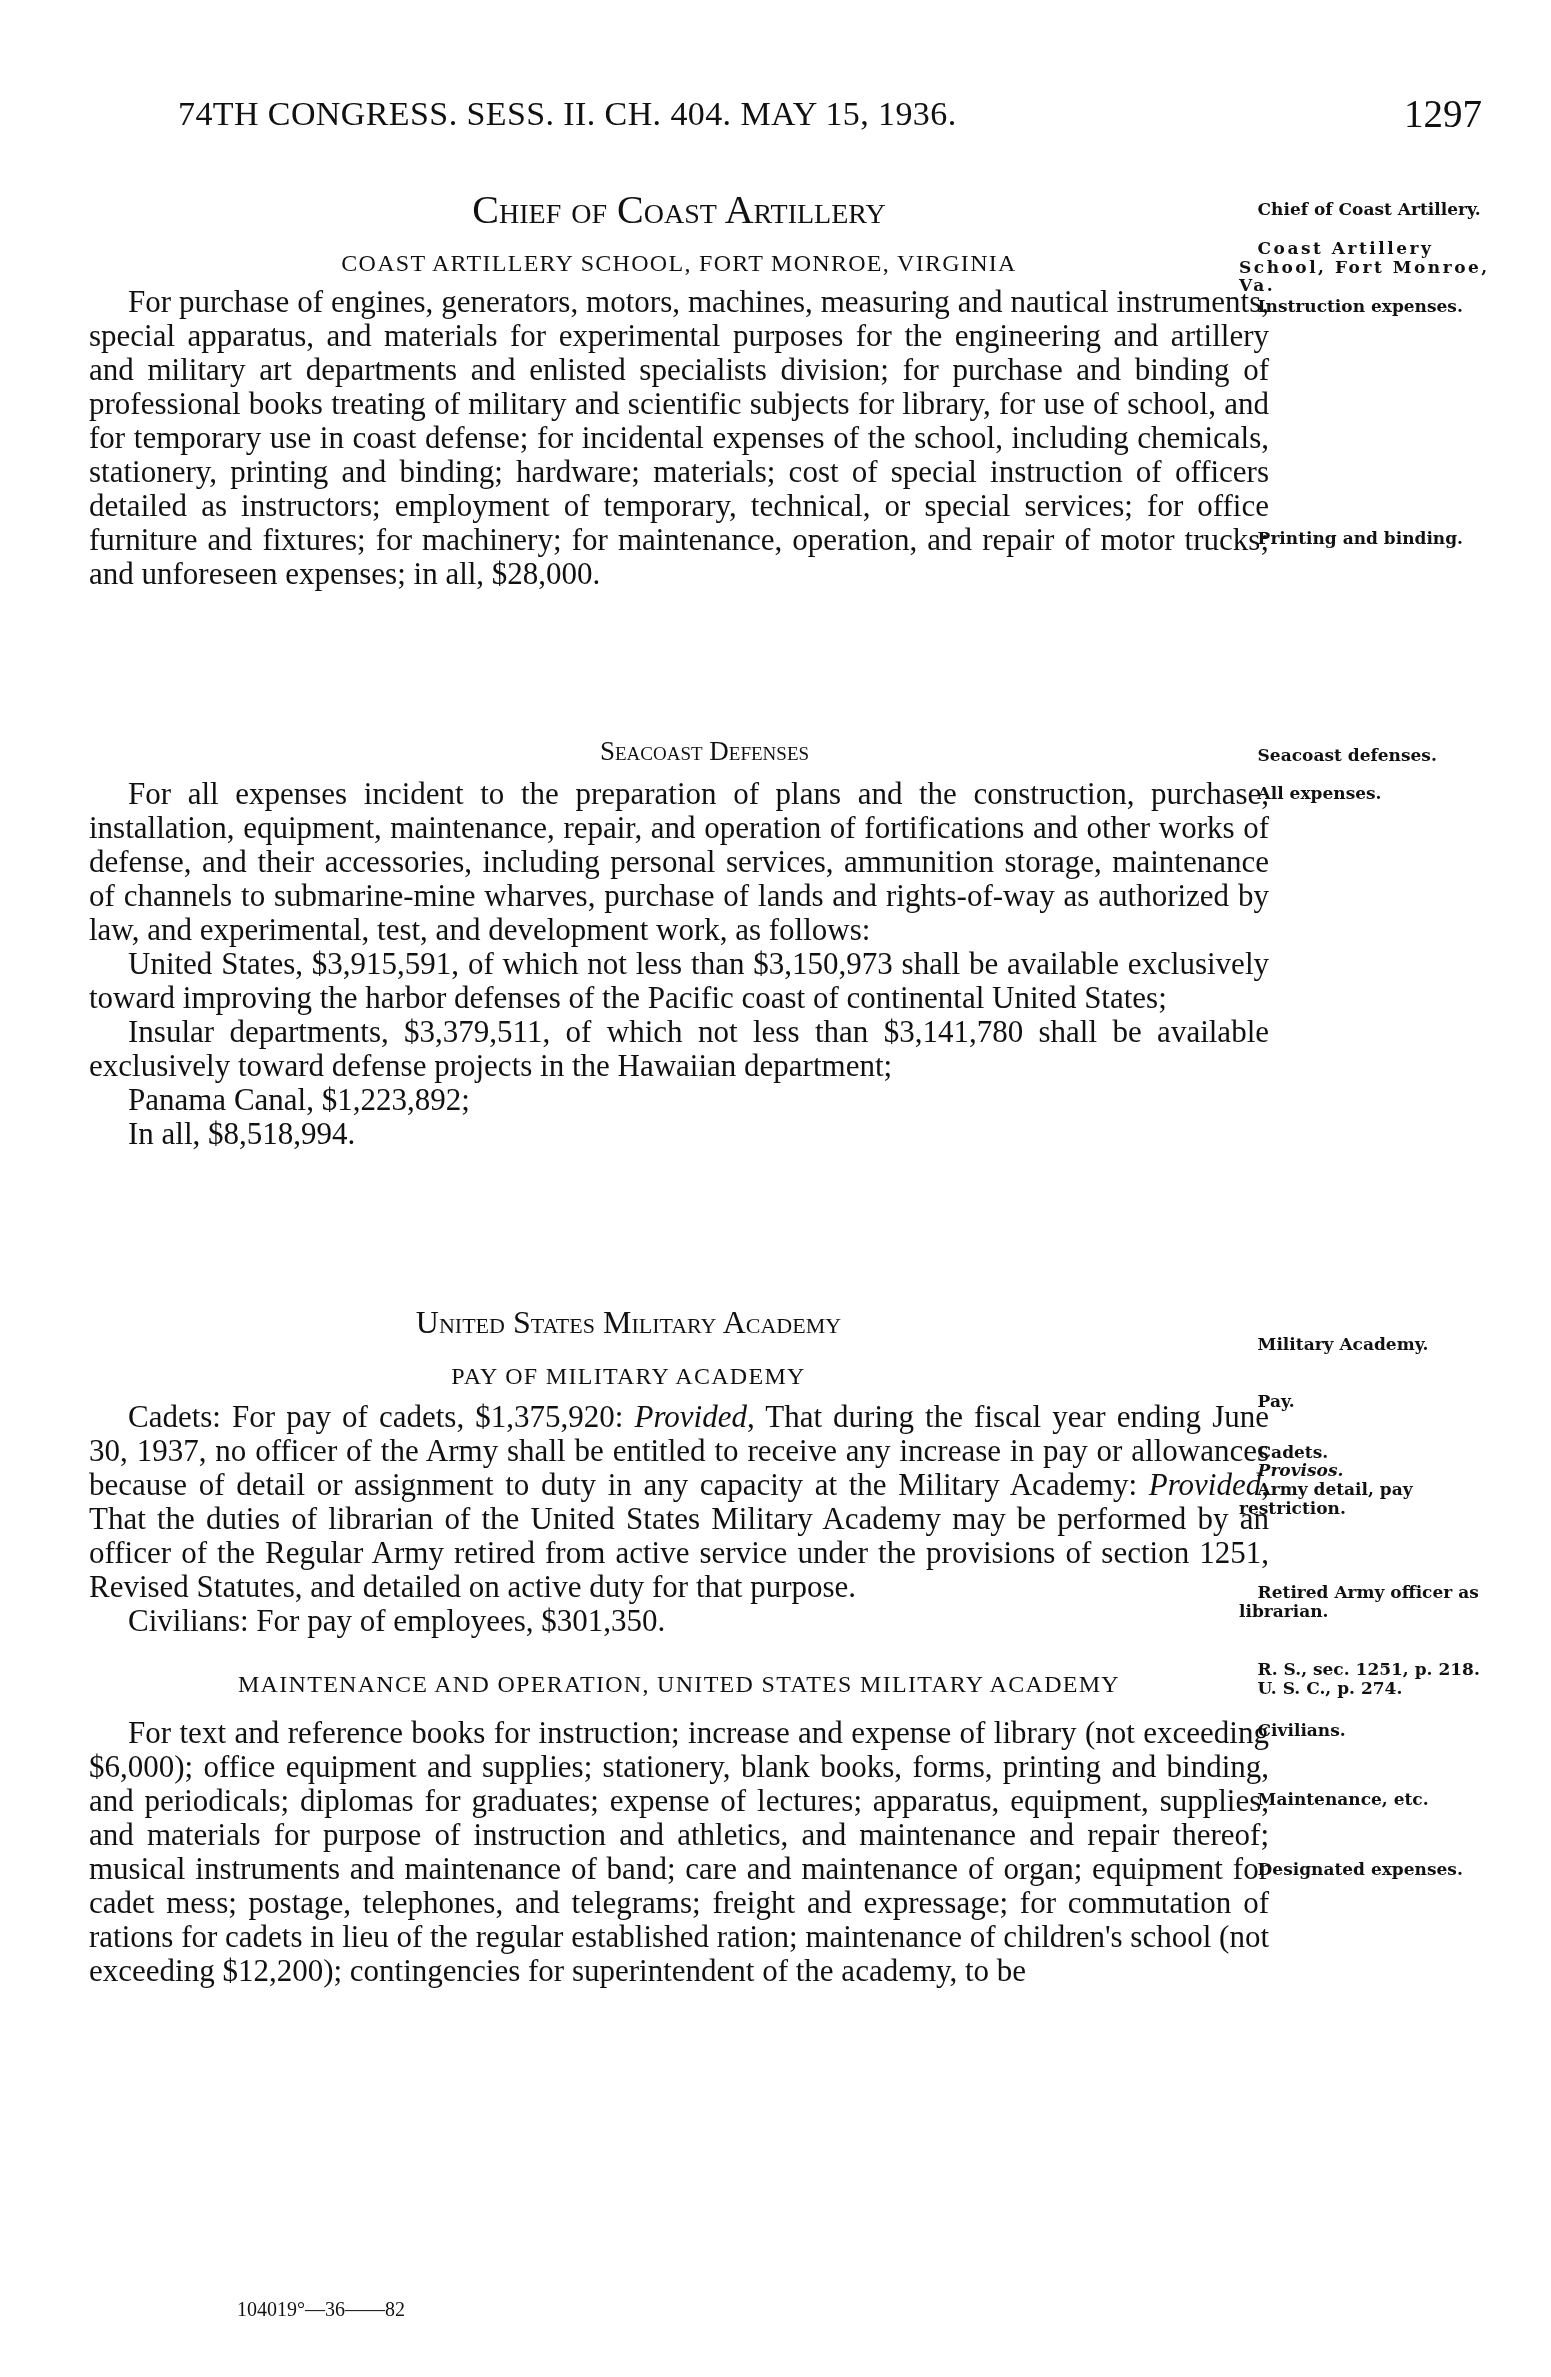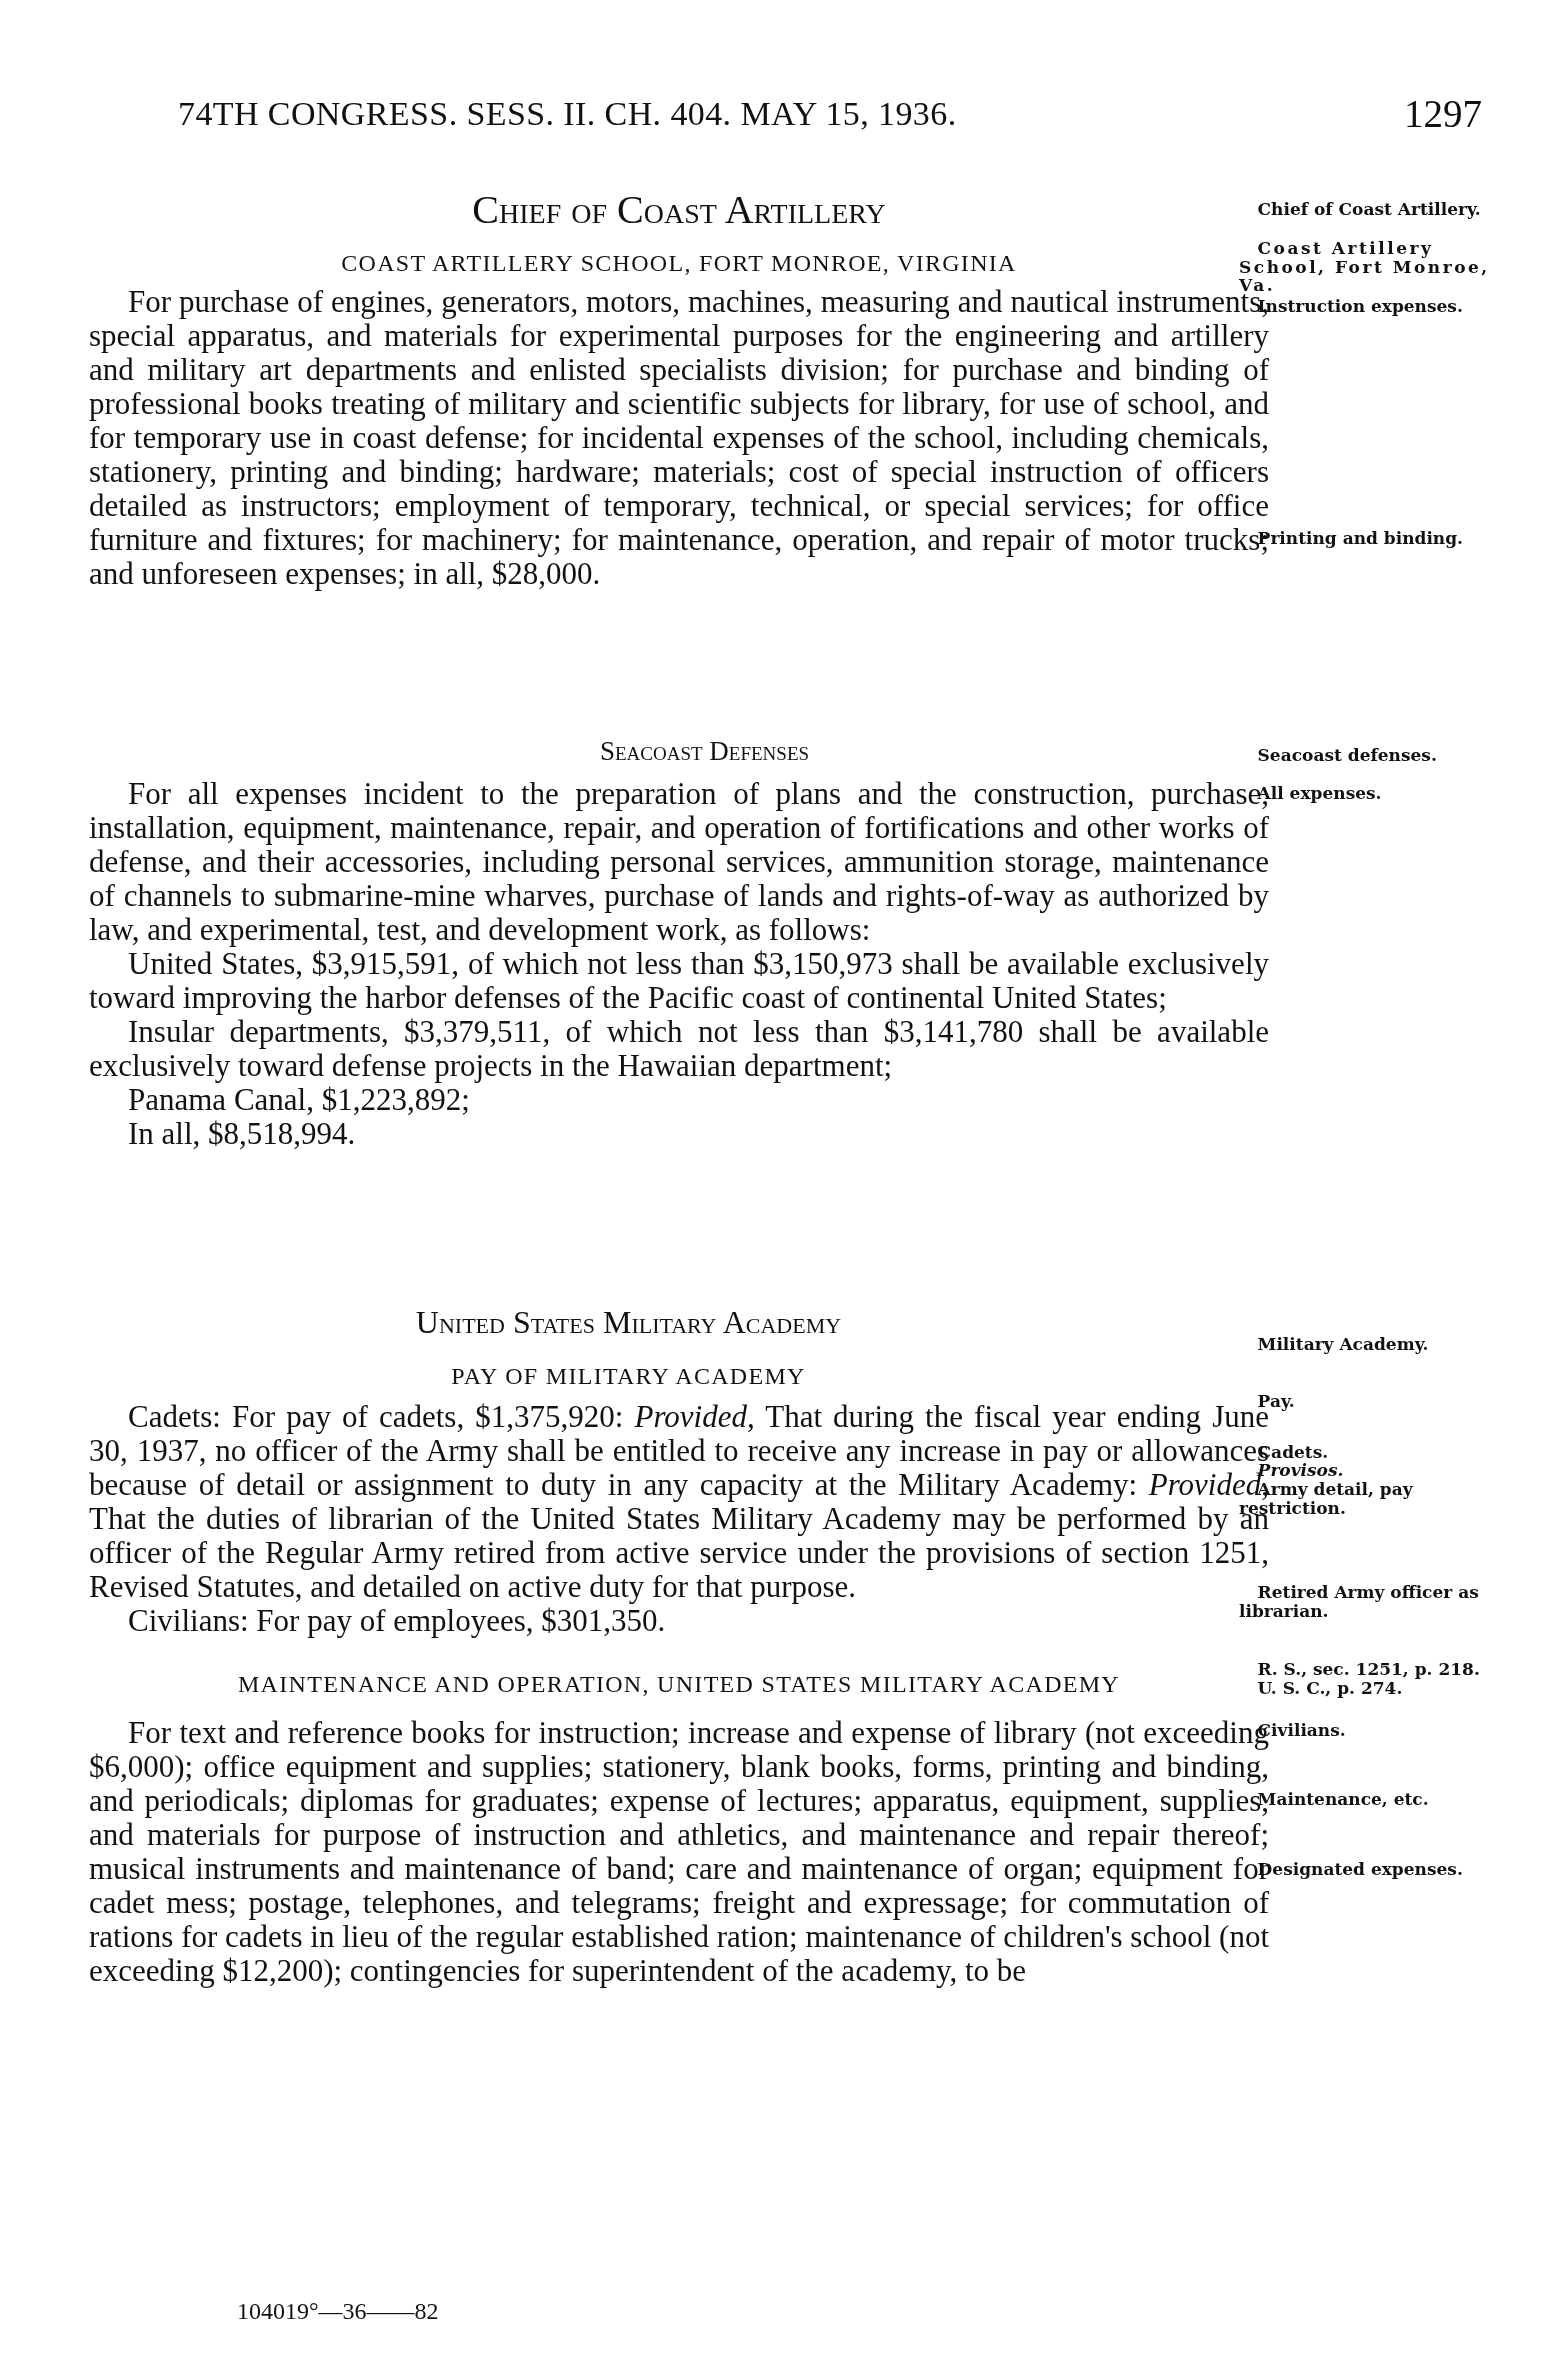--- a/index.html
+++ b/index.html
@@ -10,21 +10,21 @@
   .header { position: absolute; top: 95px; left: 178px; font-size: 34px; letter-spacing: 0.4px; }
   .pageno { position: absolute; top: 91px; left: 1404px; font-size: 39px; }
   .col { position: absolute; left: 89px; width: 1180px; font-size: 31px; line-height: 34px; }
   .col p { margin: 0; text-align: justify; text-align-last: left; }
   .ind { text-indent: 39px; }
   .h-center { text-align: center; font-variant: small-caps; }
   .sc-caps { text-align: center; font-size: 24px; letter-spacing: 1.3px; text-transform: uppercase; }
   .margin { position: absolute; left: 1239px; width: 275px; font-size: 17px; line-height: 18.6px; font-weight: bold; font-family: "DejaVu Serif", serif; }
   .margin .n { position: absolute; left: 0; width: 275px; }
   .margin .n .i { display: block; text-indent: 18.6px; }
-  .footer { position: absolute; top: 2298px; left: 237px; font-size: 24px; }
+  .footer { position: absolute; top: 2298px; left: 237px; font-size: 20px; }
   em { font-style: italic; }
 </style>
 </head>
 <body>
 
 <div class="header">74TH CONGRESS. SESS. II. CH. 404. MAY 15, 1936.</div>
 <div class="pageno">1297</div>
 
 <div class="col" style="top:193px;">
   <div class="h-center" style="font-size:40px; margin-bottom:18.6px;">Chief of Coast Artillery</div>

